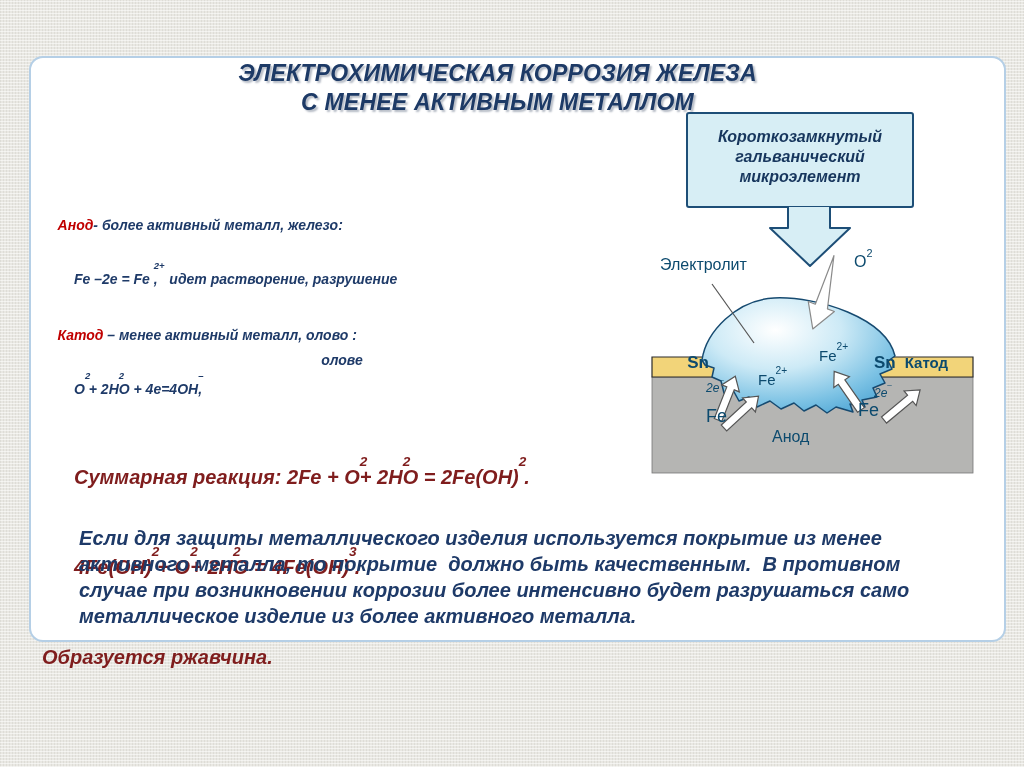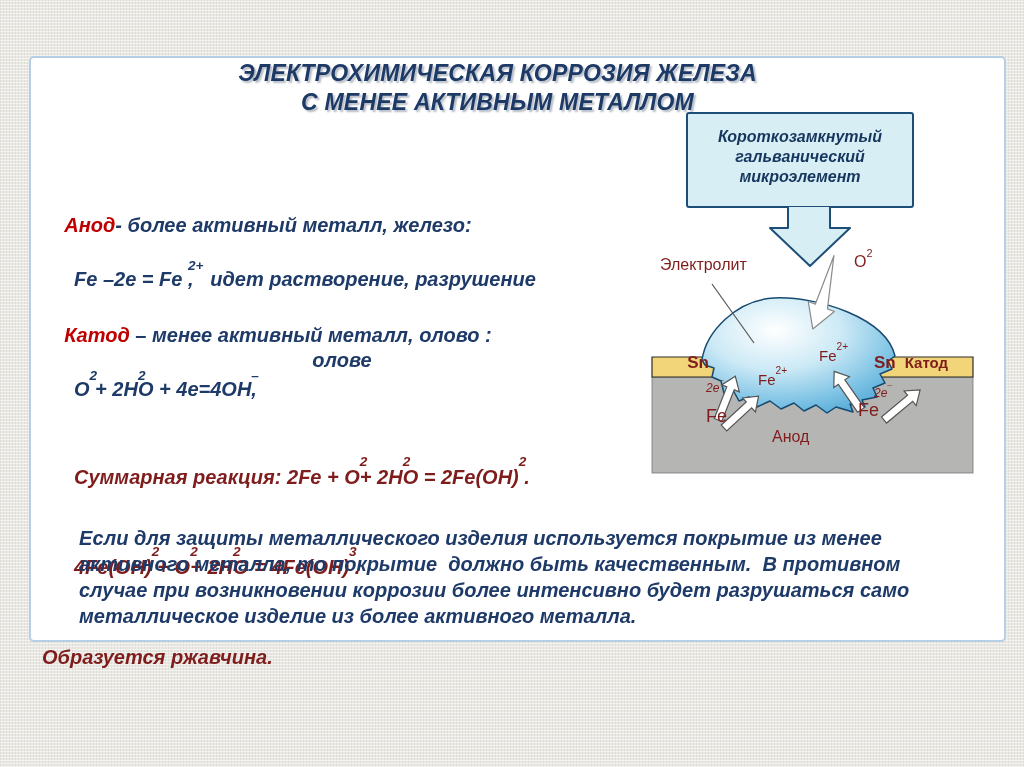--- a/index.html
+++ b/index.html
@@ -7,31 +7,31 @@
   body {
     font-family:"Liberation Sans","DejaVu Sans",sans-serif;
     background-color:#e9e8e3;
     background-image:
       repeating-linear-gradient(0deg, rgba(255,255,255,.55) 0 1px, rgba(0,0,0,0) 1px 3px),
       repeating-linear-gradient(90deg, rgba(196,194,186,.30) 0 1px, rgba(0,0,0,0) 1px 3px);
     position:relative;
   }
   .slide {
     position:absolute; left:29px; top:56px; width:977px; height:586px;
-    background:#ffffff; border:2px solid #b5cfe6; border-radius:5px;
+    background:#ffffff; border:2px solid #b5cfe6; border-radius:14px;
   }
   .slide * { position:absolute; }
   .pre { white-space:pre; }
   .title {
     left:0; top:1px; width:100%; padding-right:40px;
     text-align:center; font-size:23px; font-weight:bold; font-style:italic;
     line-height:29px; color:#1d3a66; letter-spacing:.2px;
     text-shadow:2px 2px 2px #b4bac4;
   }
-  .body-blue { color:#1e3a68; font-style:italic; font-weight:bold; font-size:20px; line-height:27px; }
+  .body-blue { color:#1e3a68; font-style:italic; font-weight:bold; font-size:14px; line-height:27px; }
   .lead-red  { color:#c00000; }
   .block-anode   { left:11px; top:127px; }
   .block-cathode { left:11px; top:237px; }
   .centered-line { position:static; display:block; width:600px; text-align:center; }
   .block-summary { left:11px; top:344px; color:#7f1d1d; font-style:italic; font-weight:bold; font-size:20px; line-height:30px; }
   .rust-line { position:static; display:block; font-weight:bold; }
   .stat-line { position:static; display:block;margin-left:32px; }
   .block-footer { left:11px; top:467px; color:#1e3a68; font-style:italic; font-weight:bold; font-size:20px; line-height:26px;margin-left:37px; }
   sub,sup { font-size:68%; line-height:0; }
   
@@ -40,21 +40,21 @@
     background:#d7eef5; border:2px solid #1d4e77; border-radius:3px;
   }
   .callout-text {
     left:0; top:13px; width:100%; text-align:center;
     font-size:16px; line-height:20px; font-weight:bold; font-style:italic; color:#17365d;
   }
   .callout-arrow { left:737px; top:148px; width:84px; height:62px; }
   
   .diagram { left:617px; top:190px; width:330px; height:232px; }
   .diagram svg { left:0; top:0; }
-  .dlabel { color:#7f1d1d; font-style:normal; font-weight:normal; }
+  .dlabel { color:#0c4a6e; font-style:normal; font-weight:normal; }
   .lbl-electrolyte { left:12px; top:8px;  font-size:16px; }
   .lbl-o2          { left:206px; top:5px; font-size:16px; }
   .lbl-sn-left     { left:30px; top:105px; width:40px; text-align:center; font-size:17px; font-weight:bold; }
   .lbl-sn-right    { left:226px; top:105px; display:flex; gap:9px; align-items:baseline; }
   .lbl-sn-right .sn { font-size:17px; font-weight:bold; position:static; }
   .lbl-sn-right .kat { font-size:15px; font-weight:bold; position:static; }
   .lbl-fe2-left  { left:110px; top:123px; font-size:15px; }
   .lbl-fe2-right { left:171px, top:99px; }
   .lbl-fe2-right { left:171px; top:99px; font-size:15px; }
   .lbl-e-left  { left:58px;  top:133px; font-size:12px; font-style:italic; }

